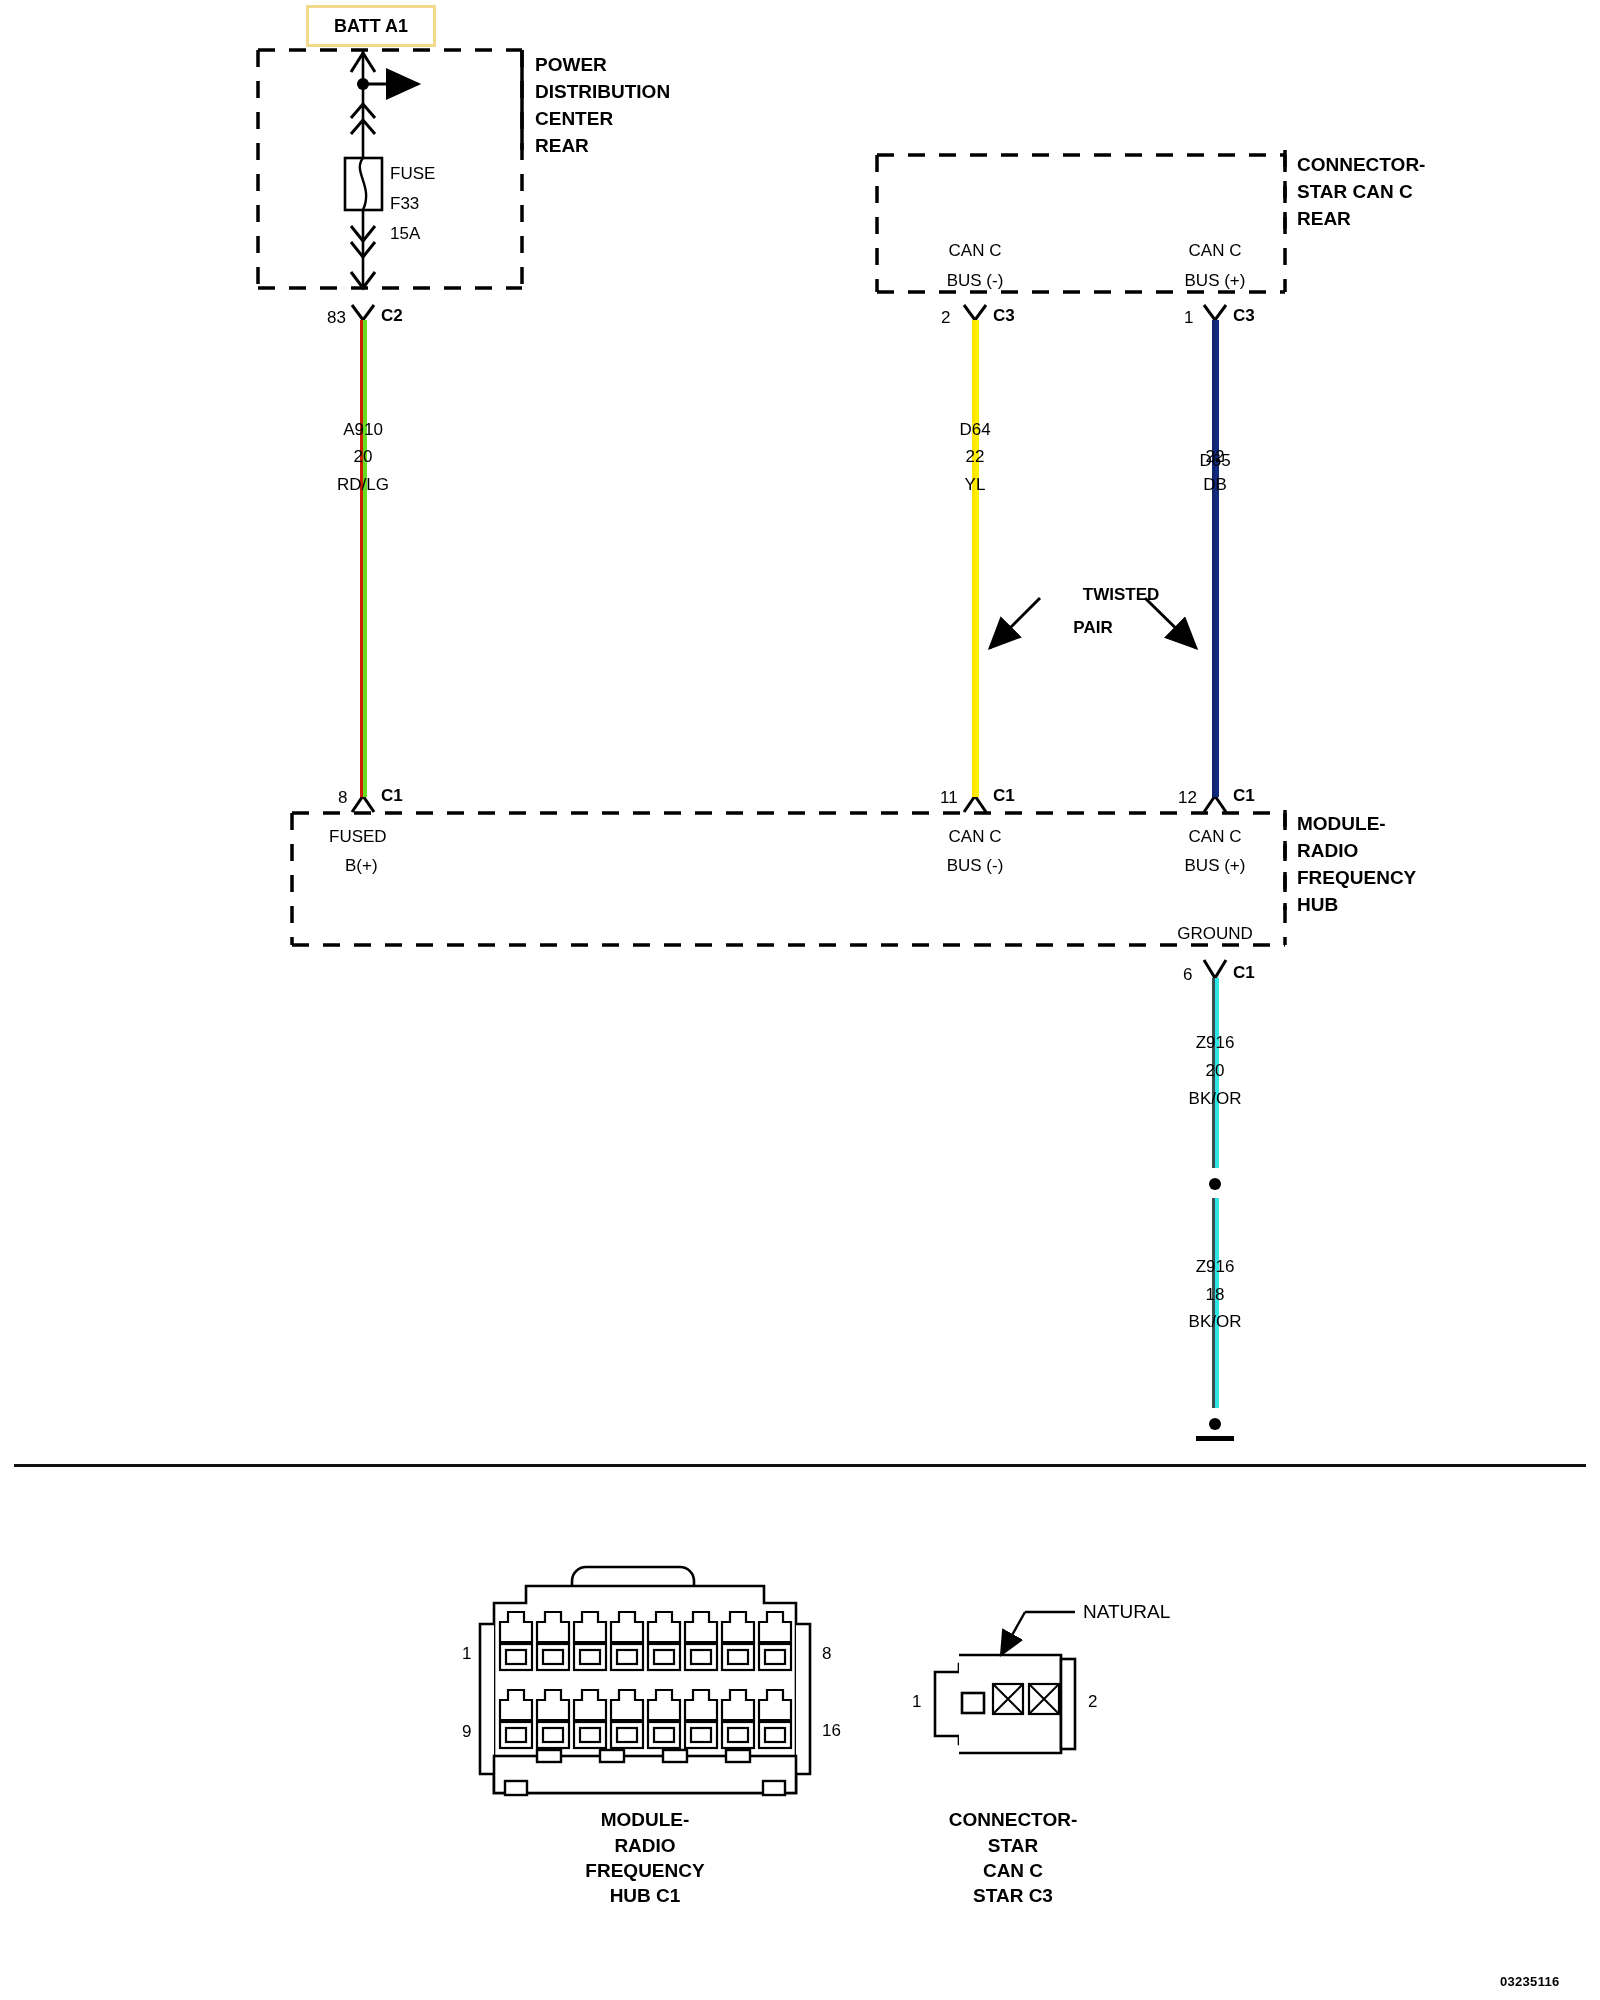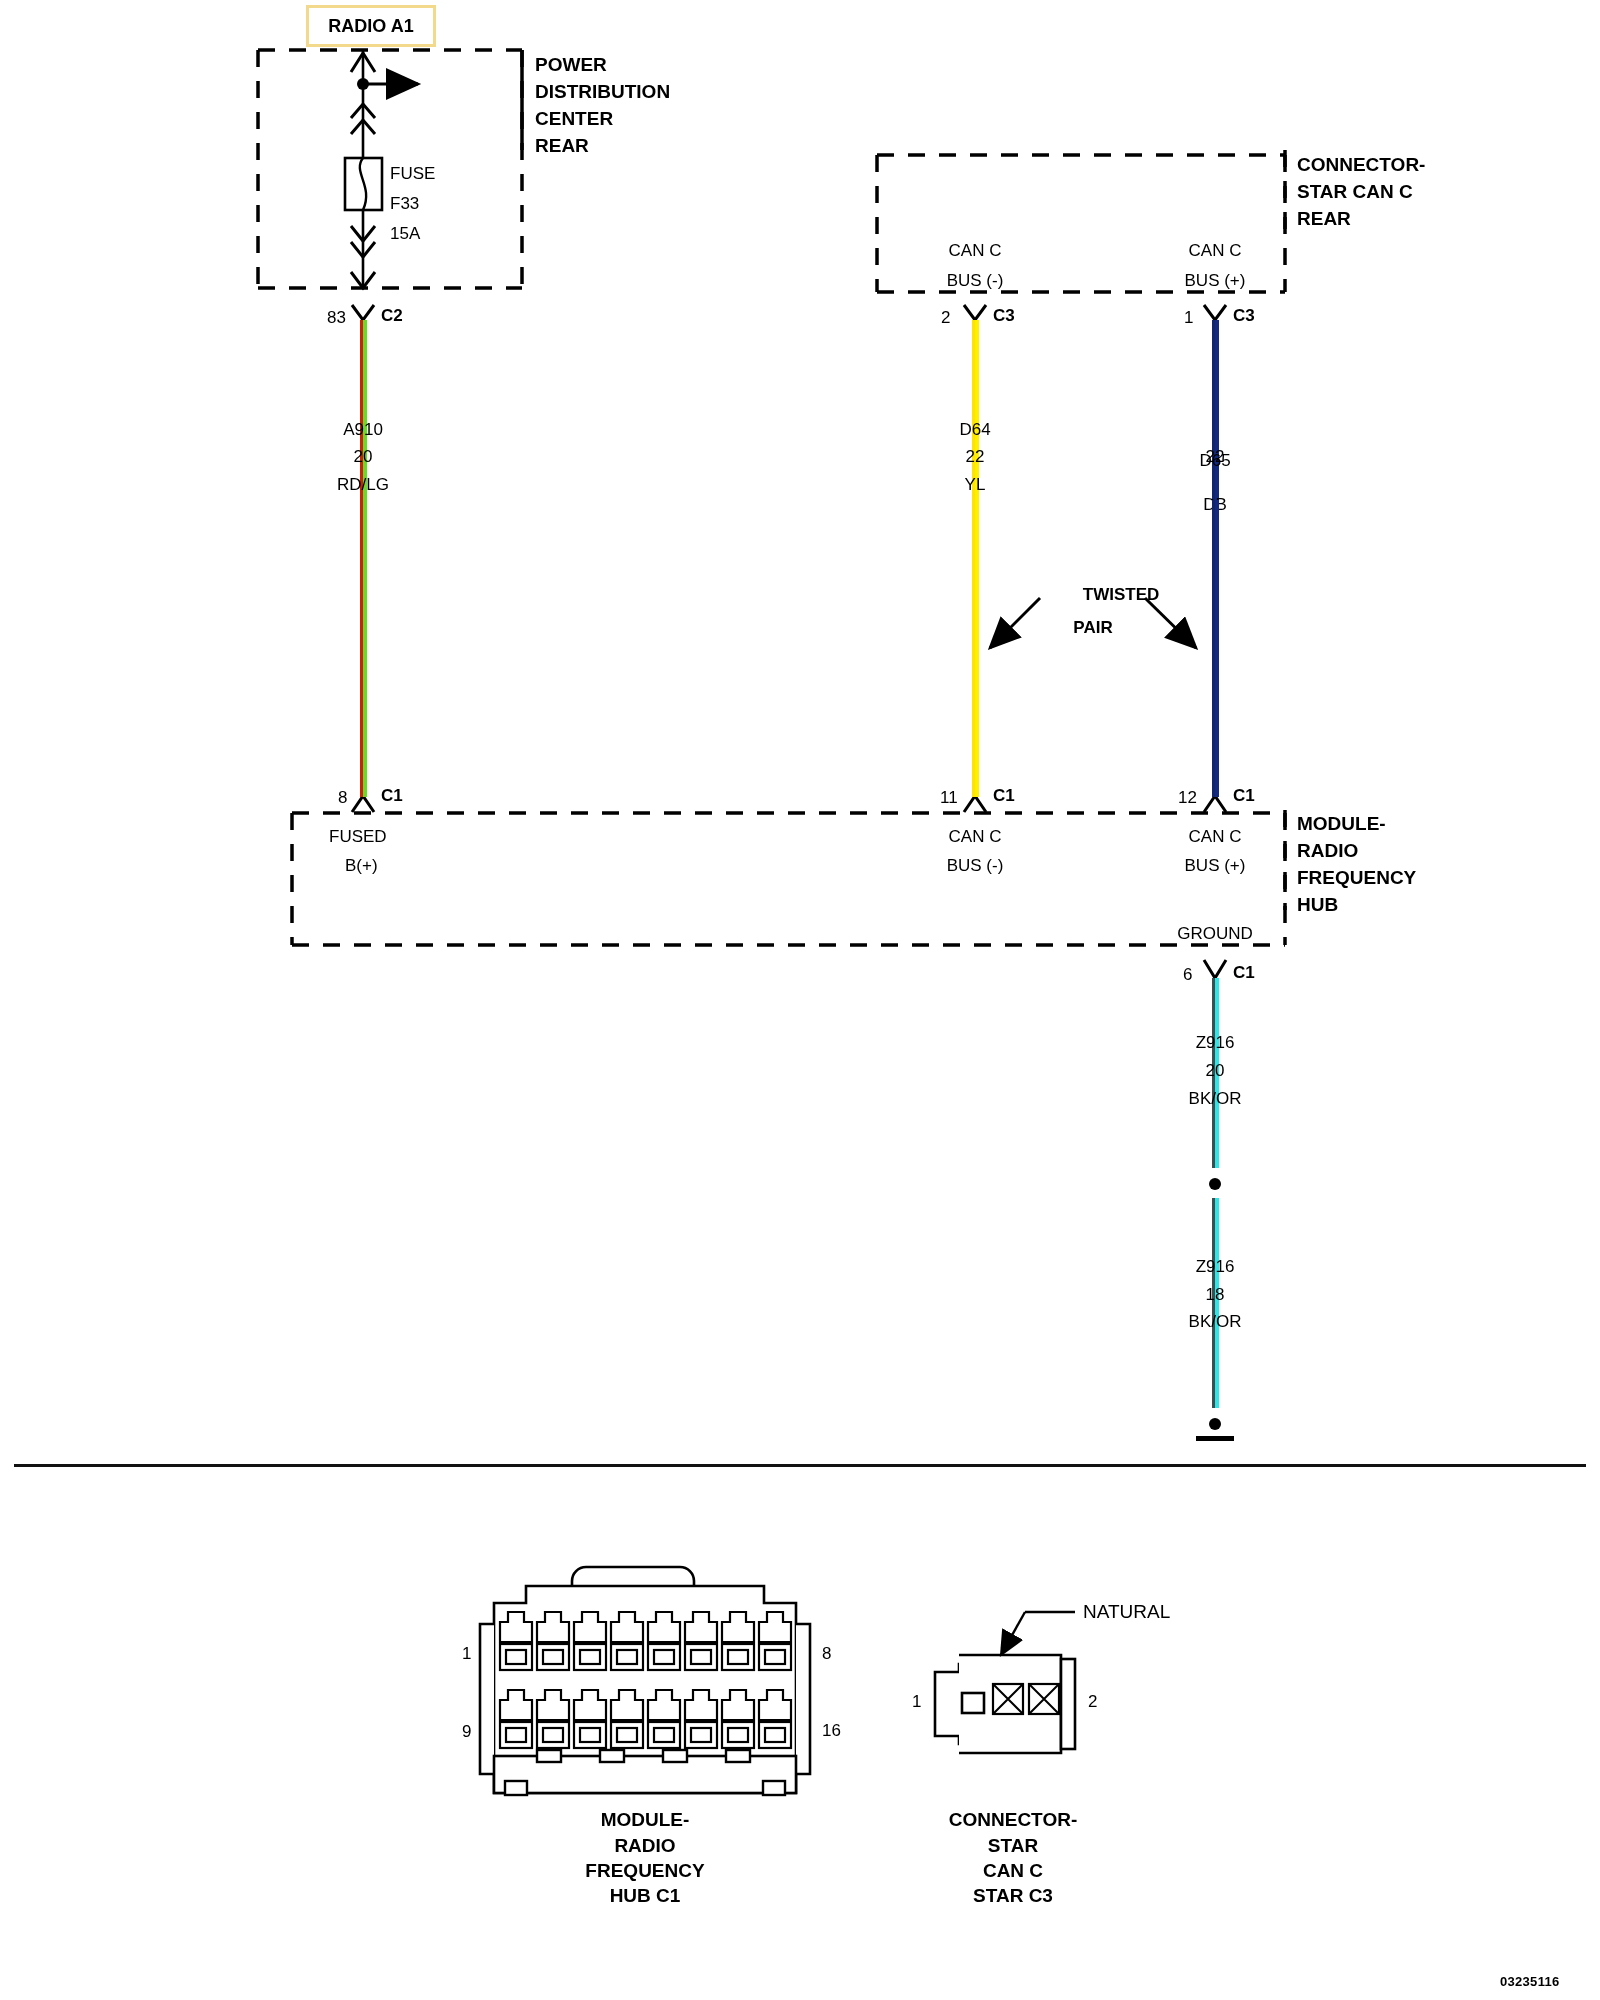--- a/index.html
+++ b/index.html
@@ -51,21 +51,21 @@
   .dot{position:absolute;width:12px;height:12px;border-radius:50%;background:#000;}
   .gndbar{position:absolute;height:5px;background:#000;}
   .divider{position:absolute;height:3px;background:#111;}
 </style>
 </head>
 <body>
 
 <div id="page">
 
   <div class="battbox" style="left:306px;top:5px;width:130px;height:42px;">
-    <span>RADIO A1</span>
+    <span>BATT A1</span>
   </div>
 
   <svg class="layer" viewBox="0 0 1600 2000">
     <defs>
       <marker id="arrow" markerWidth="12" markerHeight="12" refX="10" refY="5" orient="auto">
         <polygon points="0,0 11,5 0,10" fill="#000"></polygon>
       </marker>
     </defs>
 
     <g stroke="#000" stroke-width="3.5" fill="none" stroke-dasharray="17,14">
@@ -340,21 +340,21 @@
     <i class="l"></i>
       <i class="r"></i>
   </div>
 
   <div class="wire w-db" style="left:1212px;top:320px;height:180px;">
     <i class="l"></i>
       <i class="r"></i>
   </div>
   <div class="txt ctr" style="left:1215px;top:421px;margin-top:31px;">D65</div>
   <div class="txt ctr" style="left:1215px;top:448px;">22</div>
-  <div class="txt ctr" style="left:1215px;top:476px;margin-top:20px;">DB</div>
+  <div class="txt ctr" style="left:1215px;top:476px;">DB</div>
   <div class="wire w-db" style="left:1212px;top:500px;height:297px;">
     <i class="l"></i>
       <i class="r"></i>
   </div>
 
   <div class="txt ctr b" style="left:1093px;top:586px;margin-left:28px;">TWISTED</div>
   <div class="txt ctr b" style="left:1093px;top:619px;">PAIR</div>
 
   <div class="txt" style="left:338px;top:789px;">8</div>
   <div class="txt b" style="left:381px;top:787px;">C1</div>

